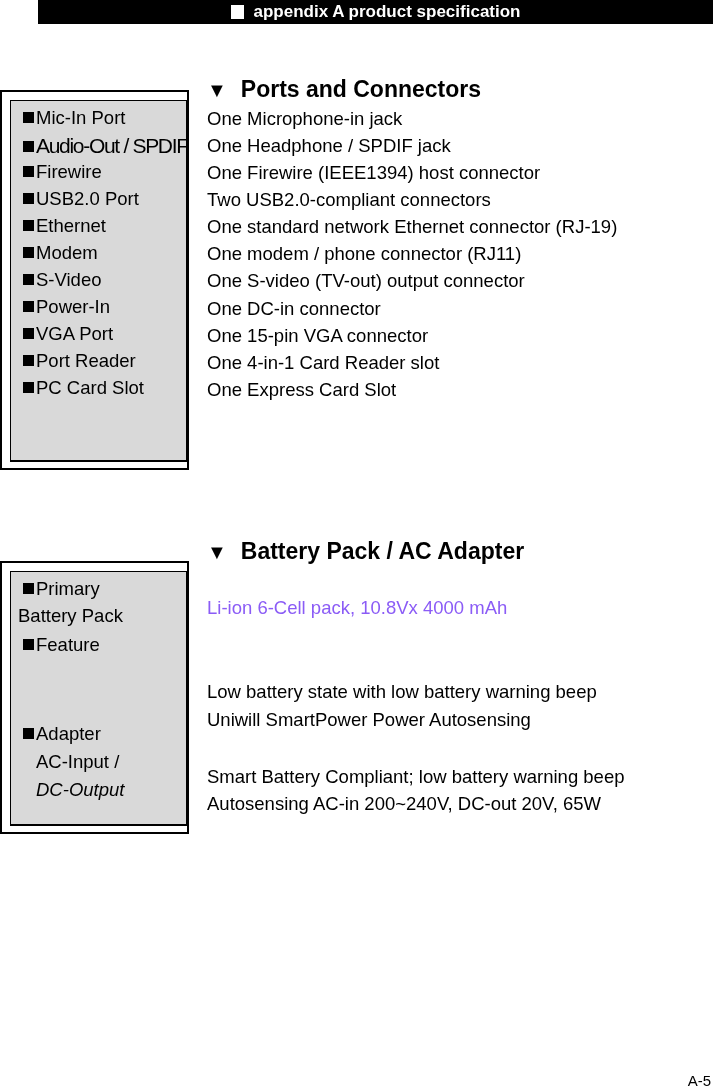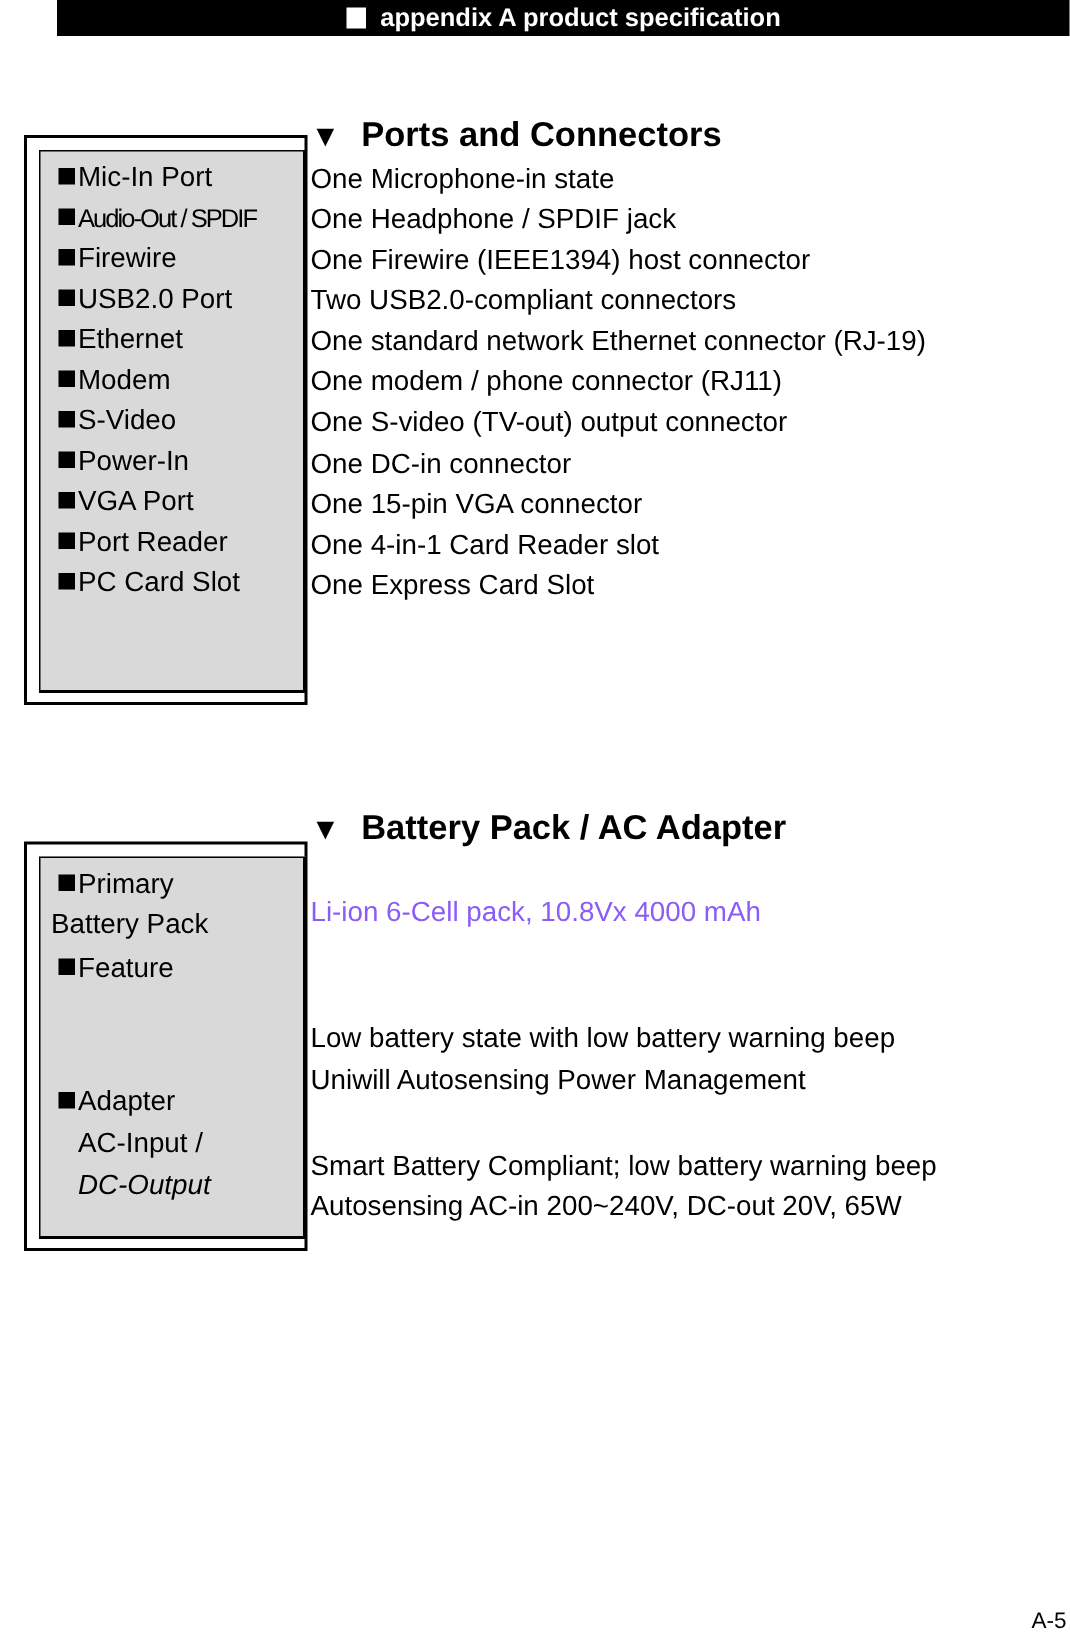--- a/index.html
+++ b/index.html
@@ -2,27 +2,27 @@
 <html><head>
 <meta charset="utf-8">
 <style>
   html, body { margin:0; padding:0; background:#ffffff; }
   body { width:713px; height:1090px; position:relative; overflow:hidden;
          font-family:"Liberation Sans", sans-serif; color:#000; }
   .header-bar { position:absolute; left:38px; top:0; width:675px; height:24px;
                 background:#000; color:#fff; display:flex; align-items:center; justify-content:center;
                 font-weight:bold; font-size:17px; }
   .header-bar .sq { display:inline-block; width:13px; height:14px; background:#fff; margin-right:10px; }
-  .outer-box { position:absolute; left:0; border:2px solid #000; background:#fff; box-sizing:border-box;margin-left:16px; }
+  .outer-box { position:absolute; left:0; border:2px solid #000; background:#fff; box-sizing:border-box; }
   .inner-box { position:absolute; left:8px; top:8px; background:#d9d9d9;
                border-top:1px solid #000; border-left:1px solid #000;
                border-right:2px solid #000; border-bottom:2px solid #000; box-sizing:border-box; }
   .box-item { position:absolute; left:12px; font-size:18.5px; white-space:nowrap; line-height:22px; }
   .box-item .bullet { display:inline-block; width:11px; height:11px; background:#000; margin-right:2px; vertical-align:1px; }
-  .narrow { letter-spacing:-1.3px; font-size:17px; }
+  .narrow { letter-spacing:-1.3px; font-size:21px; }
   .section-title { position:absolute; left:207px; font-weight:bold; font-size:23px; white-space:nowrap; }
   .section-title .tri { display:inline-block; margin-right:14px; font-size:20px; }
   .line { position:absolute; left:207px; font-size:18.5px; white-space:nowrap; line-height:22px; }
   .red { color:#8b5cf6; }
   .page-num { position:absolute; right:2px; top:1072px; font-size:15px; }
 </style>
 </head>
 <body>
 
 <div class="header-bar">
@@ -42,21 +42,21 @@
     <div class="box-item" style="top:195px"><span class="bullet"></span><span>Power-In</span></div>
     <div class="box-item" style="top:222px"><span class="bullet"></span><span>VGA Port</span></div>
     <div class="box-item" style="top:249px"><span class="bullet"></span><span>Port Reader</span></div>
     <div class="box-item" style="top:276px"><span class="bullet"></span><span>PC Card Slot</span></div>
   </div>
 </div>
 
 <div class="section-title" style="top:76px">
   <span class="tri">▼</span><span>Ports and Connectors</span>
 </div>
-<div class="line" style="top:108px">One Microphone-in state</div>
+<div class="line" style="top:108px">One Microphone-in jack</div>
 <div class="line" style="top:135px">One Headphone / SPDIF jack</div>
 <div class="line" style="top:162px">One Firewire (IEEE1394) host connector</div>
 <div class="line" style="top:189px">Two USB2.0-compliant connectors</div>
 <div class="line" style="top:216px">One standard network Ethernet connector (RJ-19)</div>
 <div class="line" style="top:243px">One modem / phone connector (RJ11)</div>
 <div class="line" style="top:270px">One S-video (TV-out) output connector</div>
 <div class="line" style="top:298px">One DC-in connector</div>
 <div class="line" style="top:325px">One 15-pin VGA connector</div>
 <div class="line" style="top:352px">One 4-in-1 Card Reader slot</div>
 <div class="line" style="top:379px">One Express Card Slot</div>
@@ -70,17 +70,17 @@
     <div class="box-item" style="top:179px; left:25px;">AC-Input /</div>
     <div class="box-item" style="top:207px; left:25px;font-style:italic;">DC-Output</div>
   </div>
 </div>
 
 <div class="section-title" style="top:538px">
   <span class="tri">▼</span><span>Battery Pack / AC Adapter</span>
 </div>
 <div class="line red" style="top:597px">Li-ion 6-Cell pack, 10.8Vx 4000 mAh</div>
 <div class="line" style="top:681px">Low battery state with low battery warning beep</div>
-<div class="line" style="top:709px">Uniwill Autosensing Power Management</div>
+<div class="line" style="top:709px">Uniwill SmartPower Power Autosensing</div>
 <div class="line" style="top:766px">Smart Battery Compliant; low battery warning beep</div>
 <div class="line" style="top:793px">Autosensing AC-in 200~240V, DC-out 20V, 65W</div>
 
 <div class="page-num">A-5</div>
 
 </body></html>

